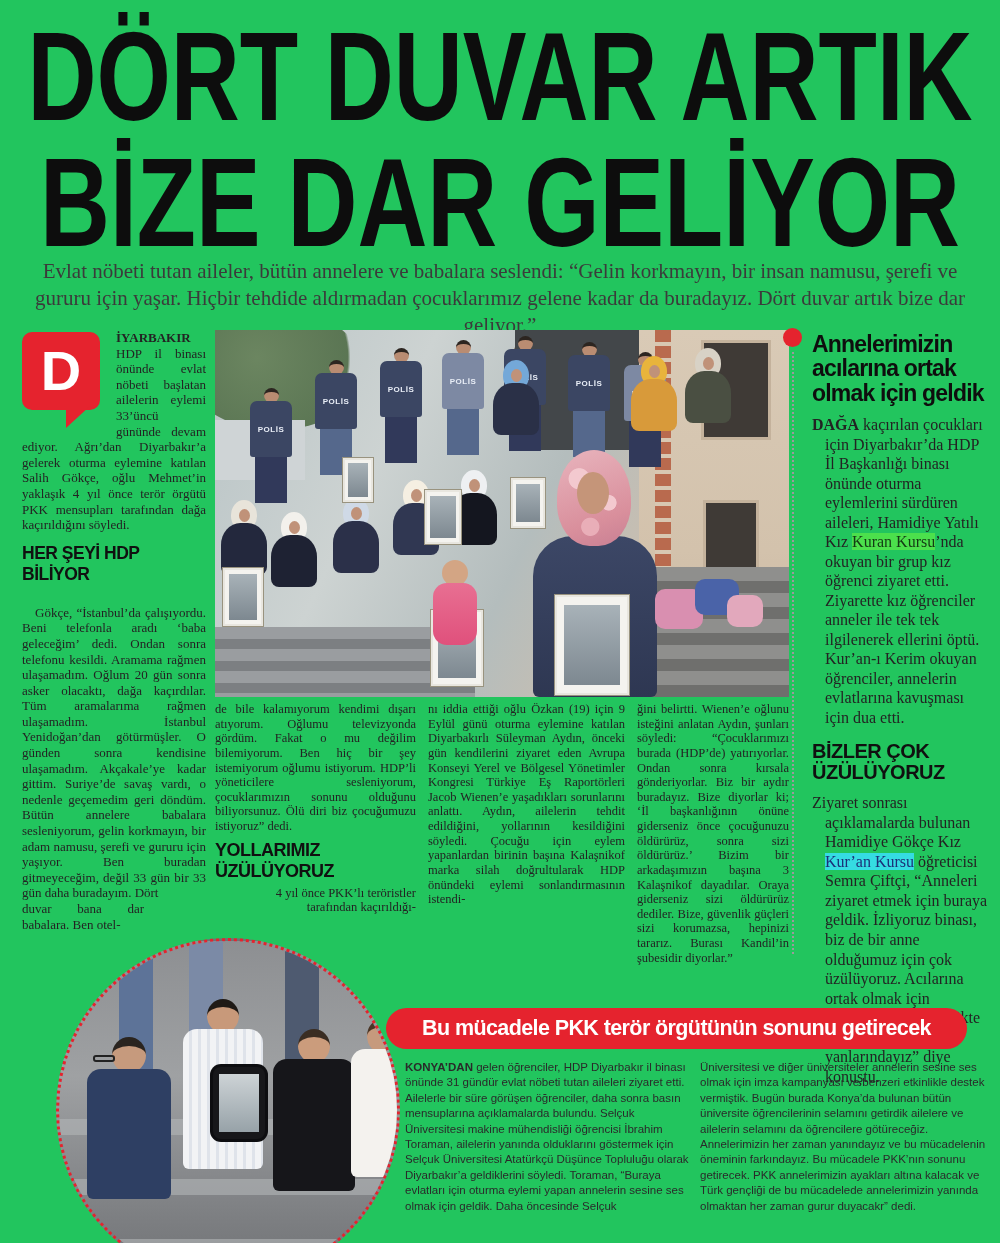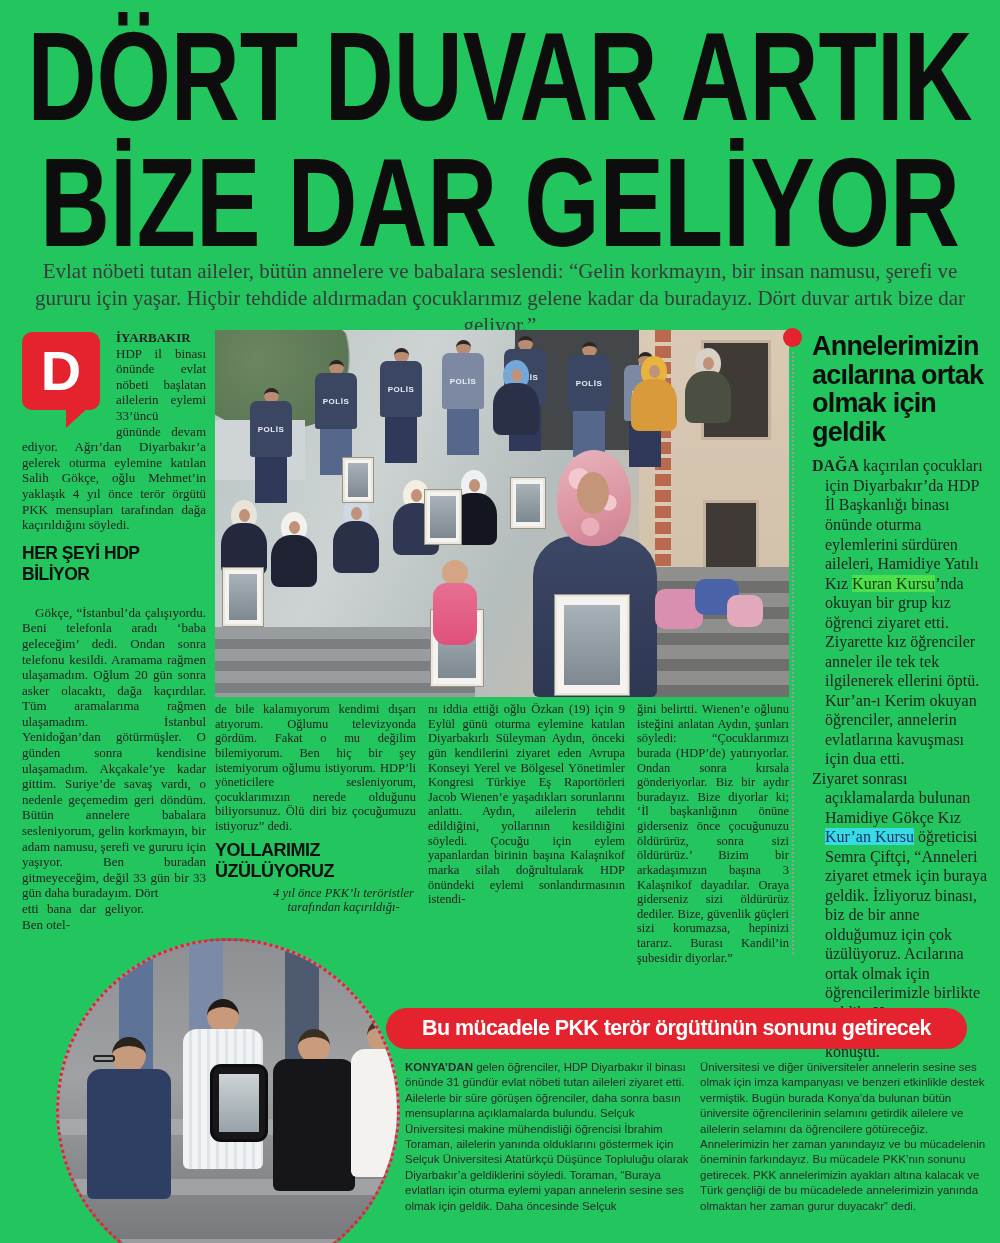--- a/index.html
+++ b/index.html
@@ -28,21 +28,21 @@
   .colB   { left:428px; top:702px; width:197px; height:306px; }
   .colC   { left:637px; top:702px; width:152px; height:306px; }
   .lead-bold { font-weight:bold; }
   .subhead {
     font-family:"Liberation Sans", sans-serif; font-weight:bold; color:#101010;
     letter-spacing:-0.5px; text-align:left;
   }
   .subhead1 { font-size:17.5px; margin:10px 0 20px; }
   .subhead2 { font-size:18px; margin:6px 0 4px; }
   .indent { text-indent:13px; }
-  .wrap-right { text-align:center; padding-left:56px;font-style:italic; }
+  .wrap-right { text-align:right; padding-left:56px; }
   .col1-tail { width:122px; }
   
   .dropcap-wrap { float:left; width:86px; height:100px; margin:2px 8px 2px 0; position:relative; }
   .dropcap {
     width:78px; height:78px; background:#e5232e; border-radius:10px;
     display:flex; align-items:center; justify-content:center;
     color:#fff; font-family:"Liberation Sans", sans-serif; font-weight:bold; font-size:56px;
   }
   .dropcap-tail {
     position:absolute; left:44px; top:74px; width:0; height:0;
@@ -103,21 +103,21 @@
   .baby .bhead { width:26px; height:26px; border-radius:50%; background:#d3a584; margin:0 auto; }
   .baby .bbody { width:44px; height:62px; margin:-3px auto 0; border-radius:14px;
     background:linear-gradient(180deg,#e86f92,#e0507c); }
   .bags { position:absolute; right:24px; bottom:64px; width:110px; height:54px; }
   .bag { position:absolute; border-radius:10px; }
   
   .vdivider { position:absolute; left:792px; top:352px; height:602px; border-left:2px dotted #9b9b9b; }
   .red-dot { position:absolute; left:783px; top:328px; width:19px; height:19px;
     border-radius:50%; background:#e5232e; }
   .sidebar { position:absolute; left:812px; top:332px; width:178px; }
-  .sidebar-title { font-family:"Liberation Sans",sans-serif; font-weight:bold; font-size:27px;
+  .sidebar-title { font-family:"Liberation Sans",sans-serif; font-weight:bold; font-size:23px;
     line-height:1.06; letter-spacing:-0.8px; color:#0e0e0e; margin-bottom:10px; }
   .sidebar p { font-family:"Liberation Serif",serif; font-size:16px; line-height:1.22;
     color:#232323; padding-left:13px; text-indent:-13px; }
   .sidebar .subhead3 { font-family:"Liberation Sans",sans-serif; font-weight:bold; font-size:20px;
     line-height:1.05; letter-spacing:-0.5px; margin:14px 0 10px; }
   .hl-green { background:#4ce04c; color:#143a14; }
   .hl-cyan  { background:#35dce2; color:#1c2f78; }
   
   .banner { position:absolute; left:386px; top:1008px; width:581px; height:41px;
     background:#e5232e; border-radius:21px; display:flex; align-items:center; justify-content:center; }
@@ -156,21 +156,21 @@
 
   <div class="bodycol col1">
     <div>
       <span class="dropcap-wrap" style="display:block;">
         <span class="dropcap">D</span>
         <span class="dropcap-tail"></span>
       </span><span class="lead-bold">İYARBAKIR</span><span> HDP il binası önünde evlat nöbeti başlatan ailelerin eylemi 33’üncü gününde devam ediyor. Ağrı’dan Diyarbakır’a gelerek oturma eylemine katılan Salih Gökçe, oğlu Mehmet’in yaklaşık 4 yıl önce terör örgütü PKK mensupları tarafından dağa kaçırıldığını söyledi.</span>
     </div>
     <div class="subhead subhead1">HER ŞEYİ HDP BİLİYOR</div>
     <div class="indent">Gökçe, “İstanbul’da çalışıyordu. Beni telefonla aradı ‘baba geleceğim’ dedi. Ondan sonra telefonu kesildi. Aramama rağmen ulaşamadım. Oğlum 20 gün sonra asker olacaktı, dağa kaçırdılar. Tüm aramalarıma rağmen ulaşamadım. İstanbul Yenidoğan’dan götürmüşler. O günden sonra kendisine ulaşamadım. Akçakale’ye kadar gittim. Suriye’de savaş vardı, o nedenle geçemedim geri döndüm. Bütün annelere babalara sesleniyorum, gelin korkmayın, bir adam namusu, şerefi ve gururu için yaşıyor. Ben buradan gitmeyeceğim, değil 33 gün bir 33 gün daha buradayım. Dört</div>
-    <div class="col1-tail">etti bana dar geliyor. Ben otel-</div>
+    <div class="col1-tail">duvar bana dar babalara. Ben otel-</div>
   </div>
 
   <div class="photo">
     <div class="tree"></div>
     <div class="street"></div>
     <div class="awning"></div>
     <div class="entrance"></div>
     <div class="building"></div>
     <div class="brickcol"></div>
     <div class="bwindow" style="right:18px; top:10px; width:70px; height:100px;"></div>
@@ -308,37 +308,38 @@
     </div>
 
     <div class="bags">
       <div class="bag" style="left:0; top:10px; width:48px; height:40px; background:#d98fb0;"></div>
       <div class="bag" style="left:40px; top:0; width:44px; height:36px; background:#4a63a8;"></div>
       <div class="bag" style="left:72px; top:16px; width:36px; height:32px; background:#e2a8bc;"></div>
     </div>
   </div>
 
   <div class="bodycol colA">
-    <div>de bile kalamıyorum kendimi dışarı atıyorum. Oğlumu televizyonda gördüm. Fakat o mu değilim bilemiyorum. Ben hiç bir şey istemiyorum oğlumu istiyorum. HDP’li yöneticilere sesleniyorum, çocuklarımızın nerede olduğunu biliyorsunuz. Ölü diri biz çocuğumuzu istiyoruz” dedi.</div>
+    <div>de bile kalamıyorum kendimi dışarı atıyorum. Oğlumu televizyonda gördüm. Fakat o mu değilim bilemiyorum. Ben hiç bir şey istemiyorum oğlumu istiyorum. HDP’li yöneticilere sesleniyorum, çocuklarımızın sonunu olduğunu biliyorsunuz. Ölü diri biz çocuğumuzu istiyoruz” dedi.</div>
     <div class="subhead subhead2">YOLLARIMIZ ÜZÜLÜYORUZ</div>
     <div class="wrap-right">4 yıl önce PKK’lı teröristler tarafından kaçırıldığı-</div>
   </div>
   <div class="bodycol colB">
     <div>nı iddia ettiği oğlu Özkan (19) için 9 Eylül günü oturma eylemine katılan Diyarbakırlı Süleyman Aydın, önceki gün kendilerini ziyaret eden Avrupa Konseyi Yerel ve Bölgesel Yönetimler Kongresi Türkiye Eş Raportörleri Jacob Wienen’e yaşadıkları sorunlarını anlattı. Aydın, ailelerin tehdit edildiğini, yollarının kesildiğini söyledi. Çocuğu için eylem yapanlardan birinin başına Kalaşnikof marka silah doğrultularak HDP önündeki eylemi sonlandırmasının istendi-</div>
   </div>
   <div class="bodycol colC">
     <div>ğini belirtti. Wienen’e oğlunu isteğini anlatan Aydın, şunları söyledi: “Çocuklarımızı burada (HDP’de) yatırıyorlar. Ondan sonra kırsala gönderiyorlar. Biz bir aydır buradayız. Bize diyorlar ki; ‘İl başkanlığının önüne giderseniz önce çocuğunuzu öldürürüz, sonra sizi öldürürüz.’ Bizim bir arkadaşımızın başına 3 Kalaşnikof dayadılar. Oraya giderseniz sizi öldürürüz dediler. Bize, güvenlik güçleri sizi korumazsa, hepinizi tararız. Burası Kandil’in şubesidir diyorlar.”</div>
   </div>
 
   <div class="red-dot"></div>
   <div class="vdivider"></div>
 
   <div class="sidebar">
     <div class="sidebar-title">Annelerimizin acılarına ortak olmak için geldik</div>
     <p><span class="lead-bold">DAĞA</span><span> kaçırılan çocukları için Diyarbakır’da HDP İl Başkanlığı binası önünde oturma eylemlerini sürdüren aileleri, Hamidiye Yatılı Kız </span><span class="hl-green">Kuran Kursu</span><span>’nda okuyan bir grup kız öğrenci ziyaret etti. Ziyarette kız öğrenciler anneler ile tek tek ilgilenerek ellerini öptü. Kur’an-ı Kerim okuyan öğrenciler, annelerin evlatlarına kavuşması için dua etti.</span></p>
+    <div class="subhead3 subhead">BİZLER ÇOK ÜZÜLÜYORUZ</div>
     <p><span>Ziyaret sonrası açıklamalarda bulunan Hamidiye Gökçe Kız </span><span class="hl-cyan">Kur’an Kursu</span><span> öğreticisi Semra Çiftçi, “Anneleri ziyaret etmek için buraya geldik. İzliyoruz binası, biz de bir anne olduğumuz için çok üzülüyoruz. Acılarına ortak olmak için öğrencilerimizle birlikte geldik. Her zaman yanlarındayız” diye konuştu.</span></p>
   </div>
 
   <div class="banner">
     <span>Bu mücadele PKK terör örgütünün sonunu getirecek</span>
   </div>
 
   <div class="bottomcol bcol1">
     <span class="lead-bold">KONYA’DAN</span><span> gelen öğrenciler, HDP Diyarbakır il binası önünde 31 gündür evlat nöbeti tutan aileleri ziyaret etti. Ailelerle bir süre görüşen öğrenciler, daha sonra basın mensuplarına açıklamalarda bulundu. Selçuk Üniversitesi makine mühendisliği öğrencisi İbrahim Toraman, ailelerin yanında olduklarını göstermek için Selçuk Üniversitesi Atatürkçü Düşünce Topluluğu olarak Diyarbakır’a geldiklerini söyledi. Toraman, “Buraya evlatları için oturma eylemi yapan annelerin sesine ses olmak için geldik. Daha öncesinde Selçuk</span>
   </div>

